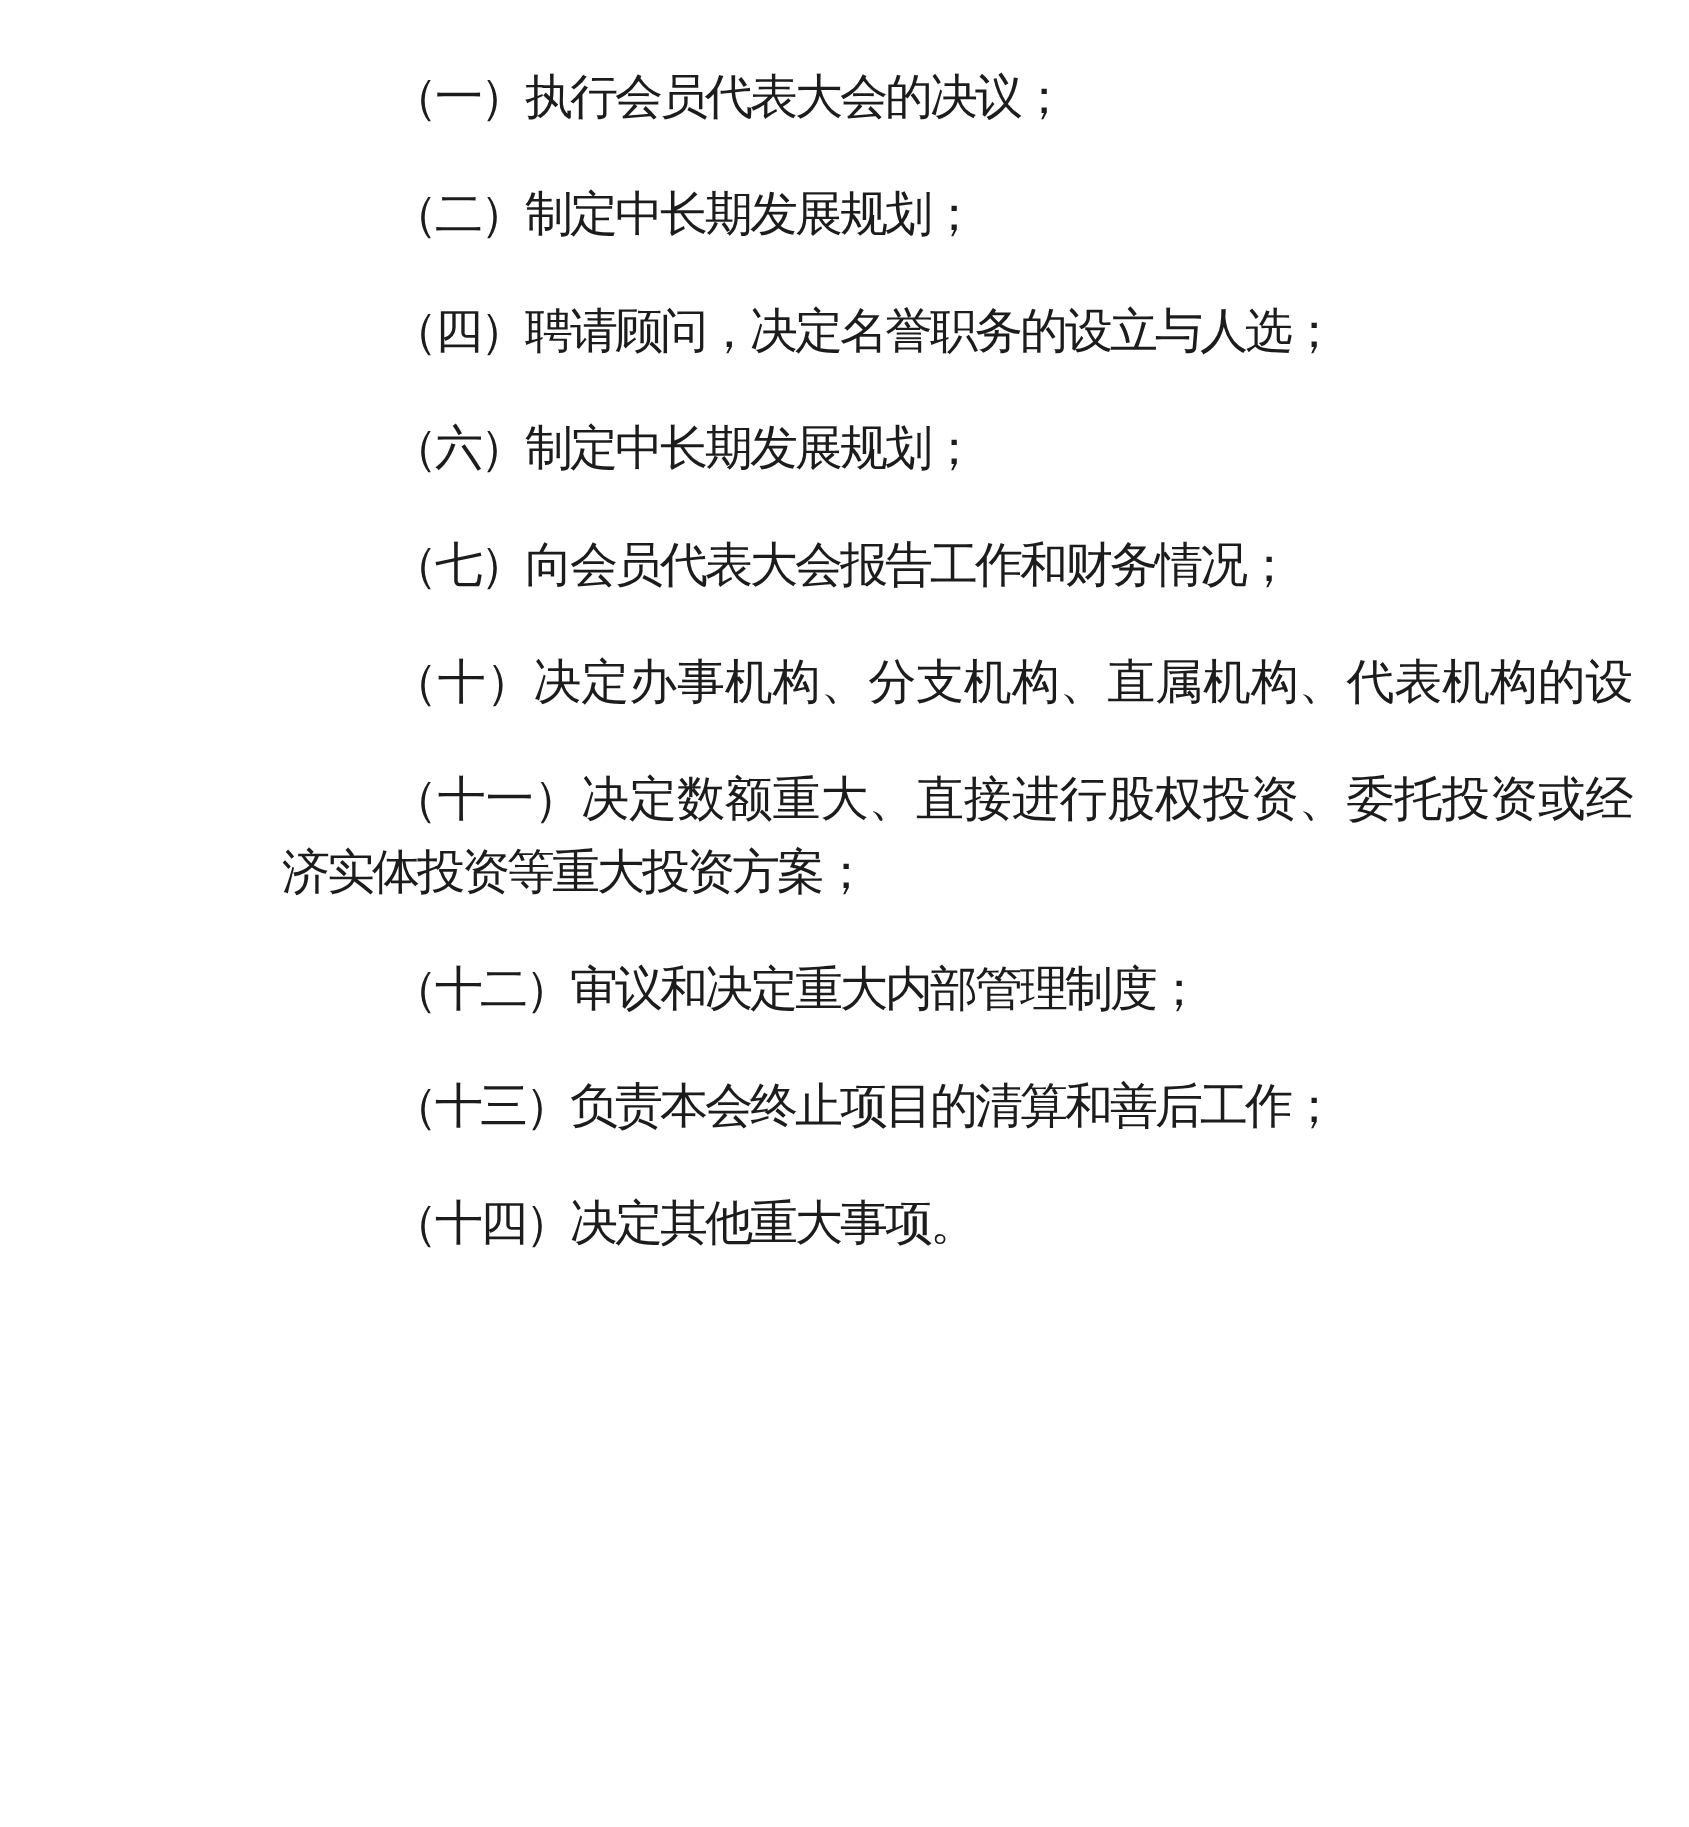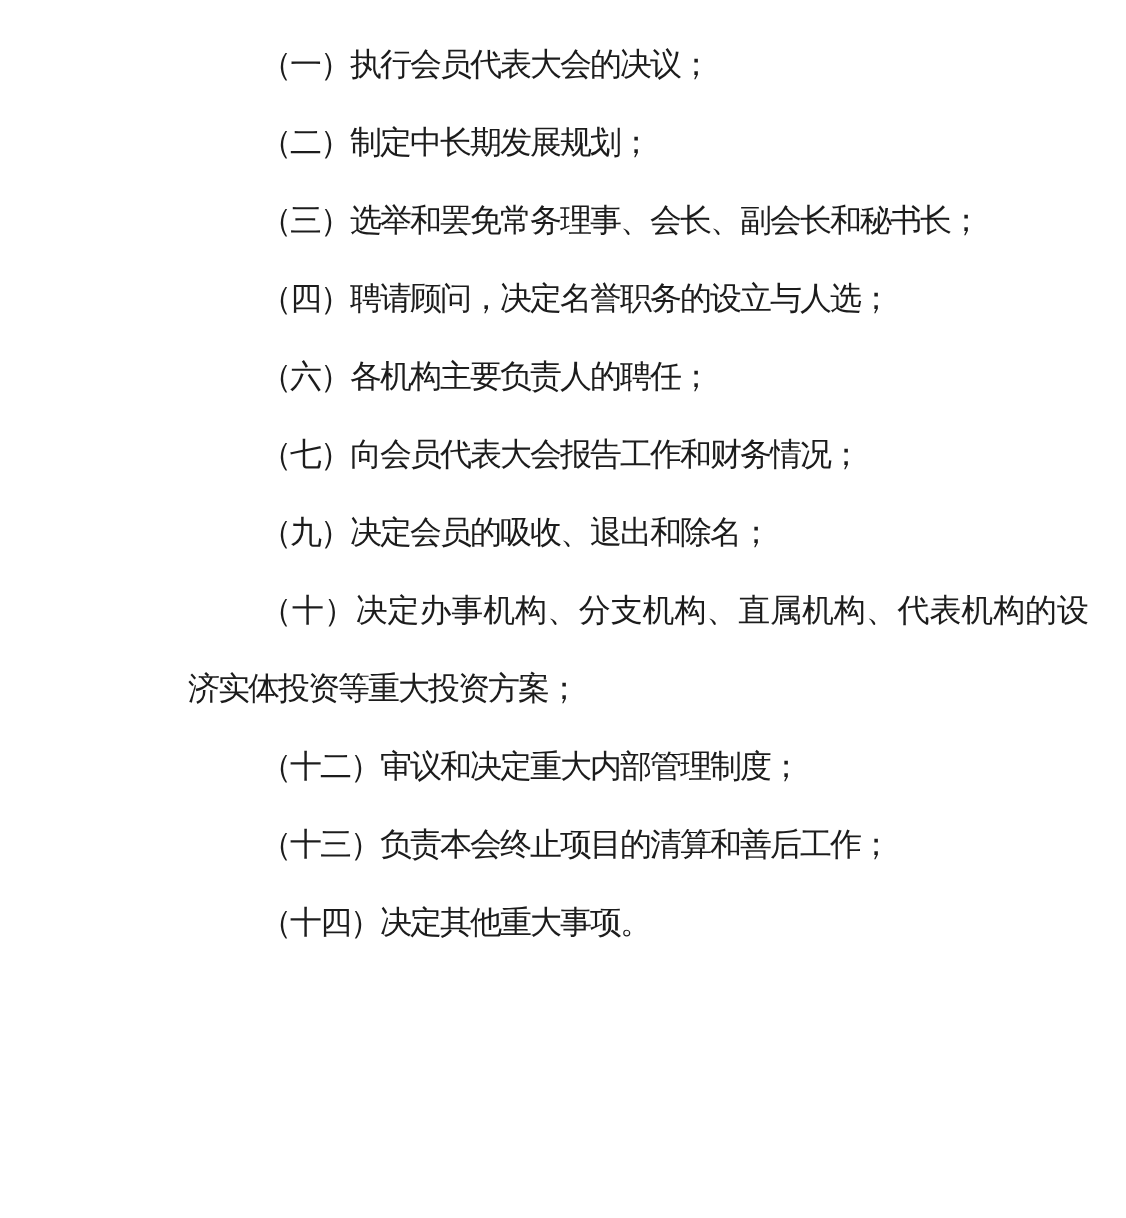--- a/index.html
+++ b/index.html
@@ -45,38 +45,33 @@
 
 <div class="page" style="color: rgb(28, 28, 28);">
   <div id="paragraph-list">
       <div class="paragraph">
         <div class="t-line indent">（一）执行会员代表大会的决议；</div>
       </div>
       <div class="paragraph">
         <div class="t-line indent">（二）制定中长期发展规划；</div>
       </div>
       <div class="paragraph">
-        <div class="t-line indent">（三）选举和罢免常务理事、会长、副会长和秘书长；</div>
-      </div>
-      <div class="paragraph">
         <div class="t-line indent">（四）聘请顾问，决定名誉职务的设立与人选；</div>
       </div>
       <div class="paragraph">
-        <div class="t-line indent">（六）各机构主要负责人的聘任；</div>
+        <div class="t-line indent">（六）制定中长期发展规划；</div>
       </div>
       <div class="paragraph">
         <div class="t-line indent">（七）向会员代表大会报告工作和财务情况；</div>
       </div>
       <div class="paragraph">
-        <div class="t-line indent">（九）决定会员的吸收、退出和除名；</div>
-      </div>
-      <div class="paragraph">
         <div class="t-line indent justify">（十）决定办事机构、分支机构、直属机构、代表机构的设</div>
       </div>
       <div class="paragraph">
+        <div class="t-line indent justify">（十一）决定数额重大、直接进行股权投资、委托投资或经</div>
         <div class="t-line">济实体投资等重大投资方案；</div>
       </div>
       <div class="paragraph">
         <div class="t-line indent">（十二）审议和决定重大内部管理制度；</div>
       </div>
       <div class="paragraph">
         <div class="t-line indent">（十三）负责本会终止项目的清算和善后工作；</div>
       </div>
       <div class="paragraph">
         <div class="t-line indent">（十四）决定其他重大事项。</div>

